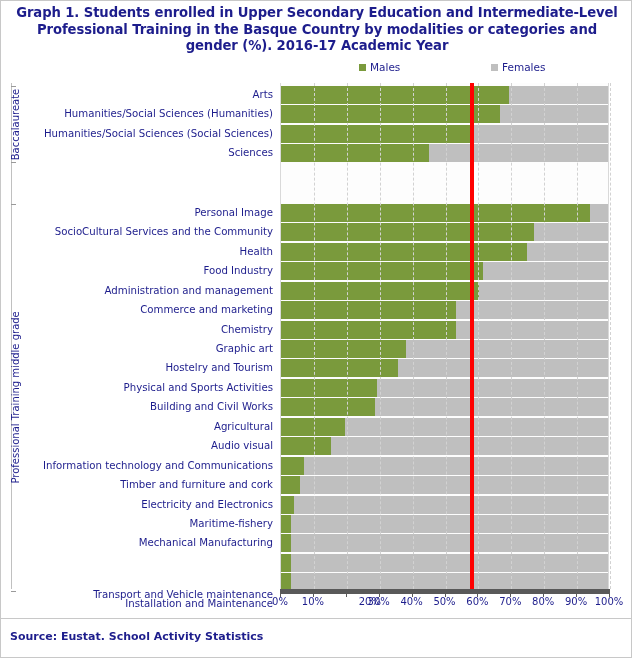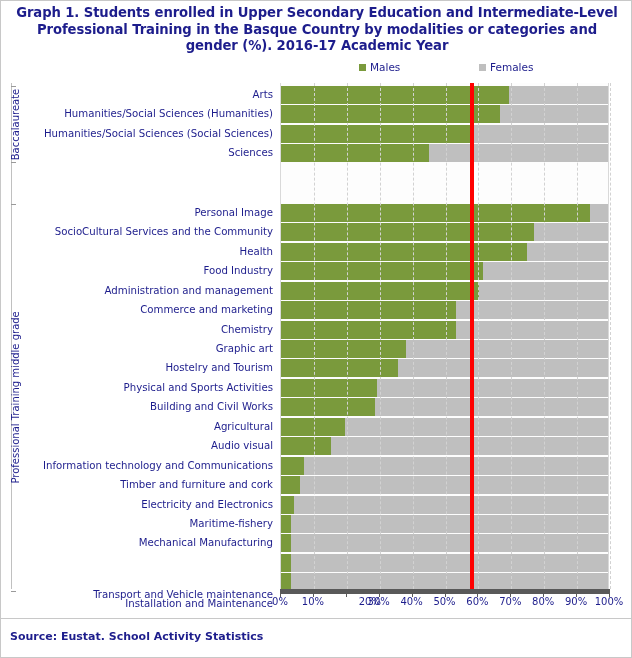--- a/index.html
+++ b/index.html
@@ -42,21 +42,21 @@
     position: absolute;
     top: 0;
     display: flex;
     align-items: center;
     gap: 4px;
     font-size: 10.5px;
     color: #1d1d8c;
     white-space: nowrap;
   }
   .legend-item.males   { left: 80px; }
-  .legend-item.females { left: 200px; }
+  .legend-item.females { left: 212px; }
   .legend-swatch {
     width: 7px; height: 7px;
     display: inline-block;
   }
 
   
   #plot {
     position: absolute;
     left: 279px; top: 82px;
     width: 329px; height: 506px;

